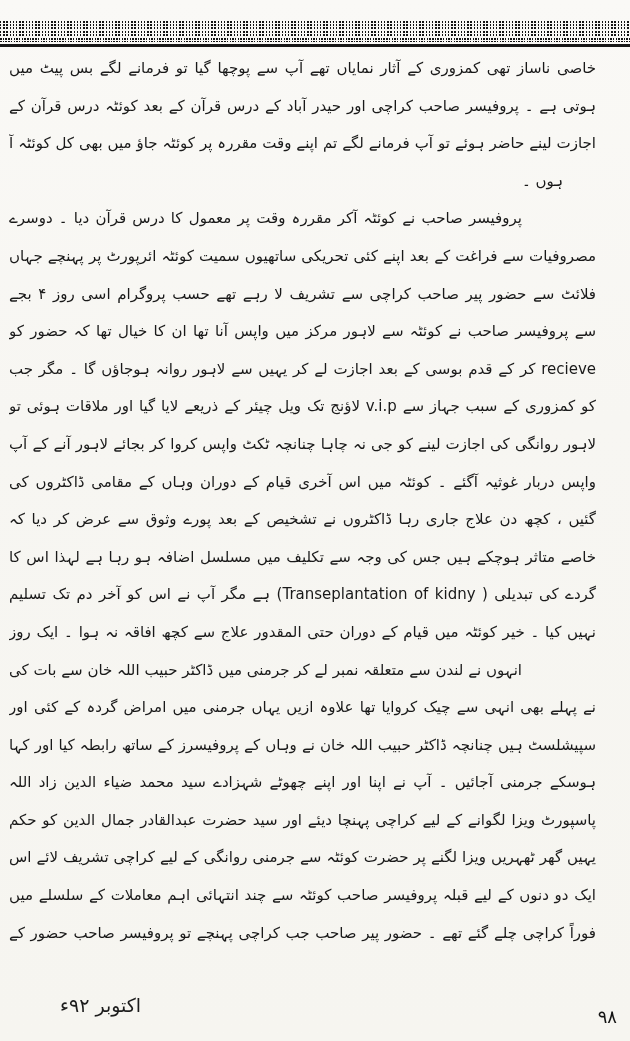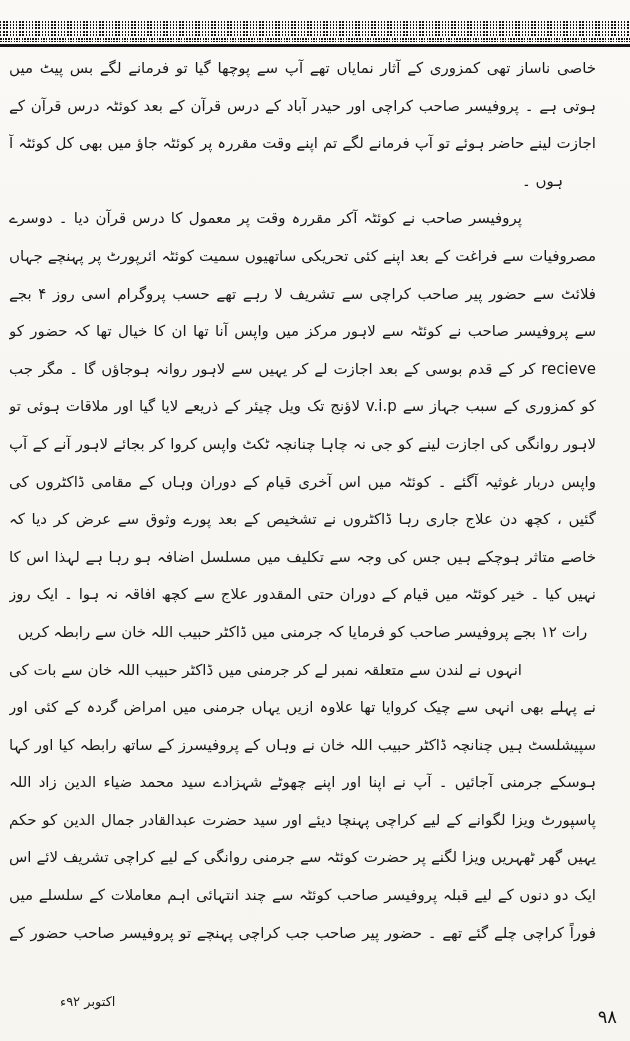--- a/index.html
+++ b/index.html
@@ -41,21 +41,21 @@
     text-align-last:justify;
     white-space:normal;
     color:#191919;
   }
   .line.pfirst{padding-right:74px;}
   .line.pend-right{text-align:left;text-align-last:right;padding-right:33px;}
   .line.pend-center{text-align:center;text-align-last:center;}
   
   .footer-date{
     position:absolute;left:60px;top:994px;
-    direction:rtl;font-size:13px;color:#1c1c1c;
+    direction:rtl;font-size:19px;color:#1c1c1c;
   }
   .page-num{
     position:absolute;right:13px;top:1006px;
     direction:rtl;font-size:18px;color:#141414;
   }
 </style>
 </head>
 <body>
 
 <div class="page">
@@ -74,22 +74,22 @@
     <div class="line pfirst">پروفیسر صاحب نے کوئٹہ آکر مقررہ وقت پر معمول کا درس قرآن دیا ۔ دوسرے دن دیگر</div>
     <div class="line">مصروفیات سے فراغت کے بعد اپنے کئی تحریکی ساتھیوں سمیت کوئٹہ ائرپورٹ پر پہنچے جہاں ۲ بجے کی</div>
     <div class="line">فلائٹ سے حضور پیر صاحب کراچی سے تشریف لا رہے تھے حسب پروگرام اسی روز ۴ بجے والی پرواز</div>
     <div class="line">سے پروفیسر صاحب نے کوئٹہ سے لاہور مرکز میں واپس آنا تھا ان کا خیال تھا کہ حضور کو ائرپورٹ سے</div>
     <div class="line">recieve کر کے قدم بوسی کے بعد اجازت لے کر یہیں سے لاہور روانہ ہوجاؤں گا ۔ مگر جب حضرت</div>
     <div class="line">کو کمزوری کے سبب جہاز سے v.i.p لاؤنج تک ویل چیئر کے ذریعے لایا گیا اور ملاقات ہوئی تو انہیں</div>
     <div class="line">لاہور روانگی کی اجازت لینے کو جی نہ چاہا چنانچہ ٹکٹ واپس کروا کر بجائے لاہور آنے کے آپ کے ساتھ</div>
     <div class="line">واپس دربار غوثیہ آگئے ۔ کوئٹہ میں اس آخری قیام کے دوران وہاں کے مقامی ڈاکٹروں کی خدمات لی</div>
     <div class="line">گئیں ، کچھ دن علاج جاری رہا ڈاکٹروں نے تشخیص کے بعد پورے وثوق سے عرض کر دیا کہ گردے</div>
     <div class="line">خاصے متاثر ہوچکے ہیں جس کی وجہ سے تکلیف میں مسلسل اضافہ ہو رہا ہے لہذا اس کا واحد علاج</div>
+    <div class="line">گردے کی تبدیلی ( Transeplantation of kidny) ہے مگر آپ نے اس کو آخر دم تک تسلیم</div>
     <div class="line">نہیں کیا ۔ خیر کوئٹہ میں قیام کے دوران حتی المقدور علاج سے کچھ افاقہ نہ ہوا ۔ ایک روز آپ نے</div>
-    <div class="line pend-center">رات ۱۲ بجے پروفیسر صاحب کو فرمایا کہ جرمنی میں ڈاکٹر حبیب اللہ خان سے رابطہ کریں</div>
     <div class="line pfirst">انہوں نے لندن سے متعلقہ نمبر لے کر جرمنی میں ڈاکٹر حبیب اللہ خان سے بات کی حضرت</div>
     <div class="line">نے پہلے بھی انہی سے چیک کروایا تھا علاوہ ازیں یہاں جرمنی میں امراض گردہ کے کئی اور بھی</div>
     <div class="line">سپیشلسٹ ہیں چنانچہ ڈاکٹر حبیب اللہ خان نے وہاں کے پروفیسرز کے ساتھ رابطہ کیا اور کہا کہ جتنا جلدی</div>
     <div class="line">ہوسکے جرمنی آجائیں ۔ آپ نے اپنا اور اپنے چھوٹے شہزادے سید محمد ضیاء الدین زاد اللہ مجدہ کا</div>
     <div class="line">پاسپورٹ ویزا لگوانے کے لیے کراچی پہنچا دیئے اور سید حضرت عبدالقادر جمال الدین کو حکم فرمایا کہ وہ</div>
     <div class="line">یہیں گھر ٹھہریں ویزا لگنے پر حضرت کوئٹہ سے جرمنی روانگی کے لیے کراچی تشریف لائے اس دوران</div>
     <div class="line">ایک دو دنوں کے لیے قبلہ پروفیسر صاحب کوئٹہ سے چند انتہائی اہم معاملات کے سلسلے میں لاہور آکر</div>
     <div class="line">فوراً کراچی چلے گئے تھے ۔ حضور پیر صاحب جب کراچی پہنچے تو پروفیسر صاحب حضور کے دیگر خاص</div>
   </div>
 

